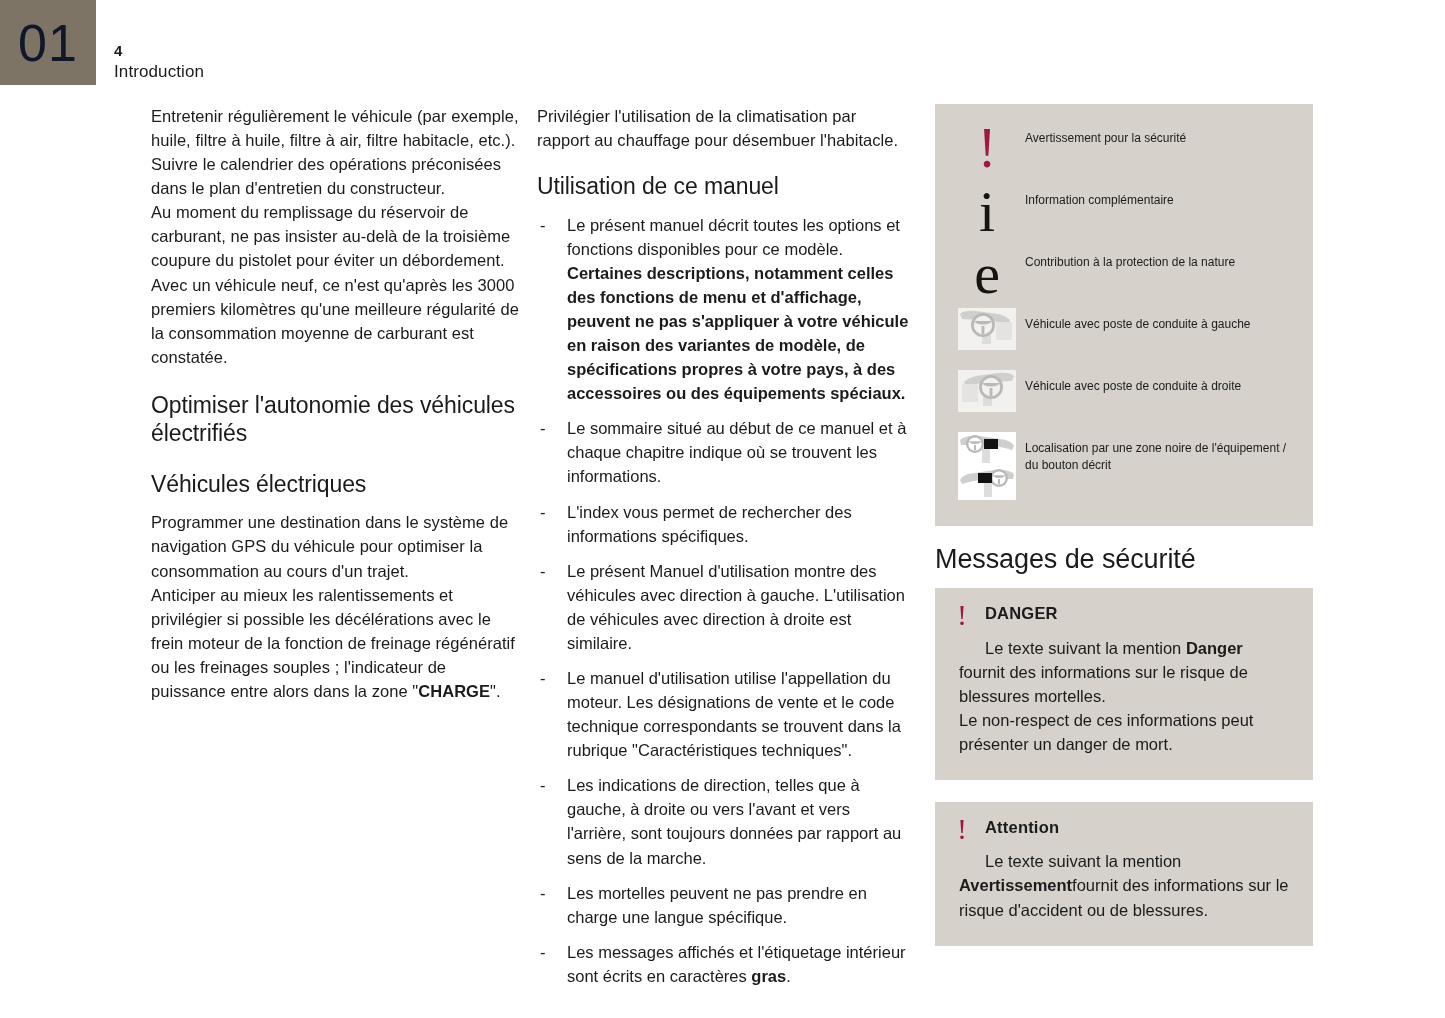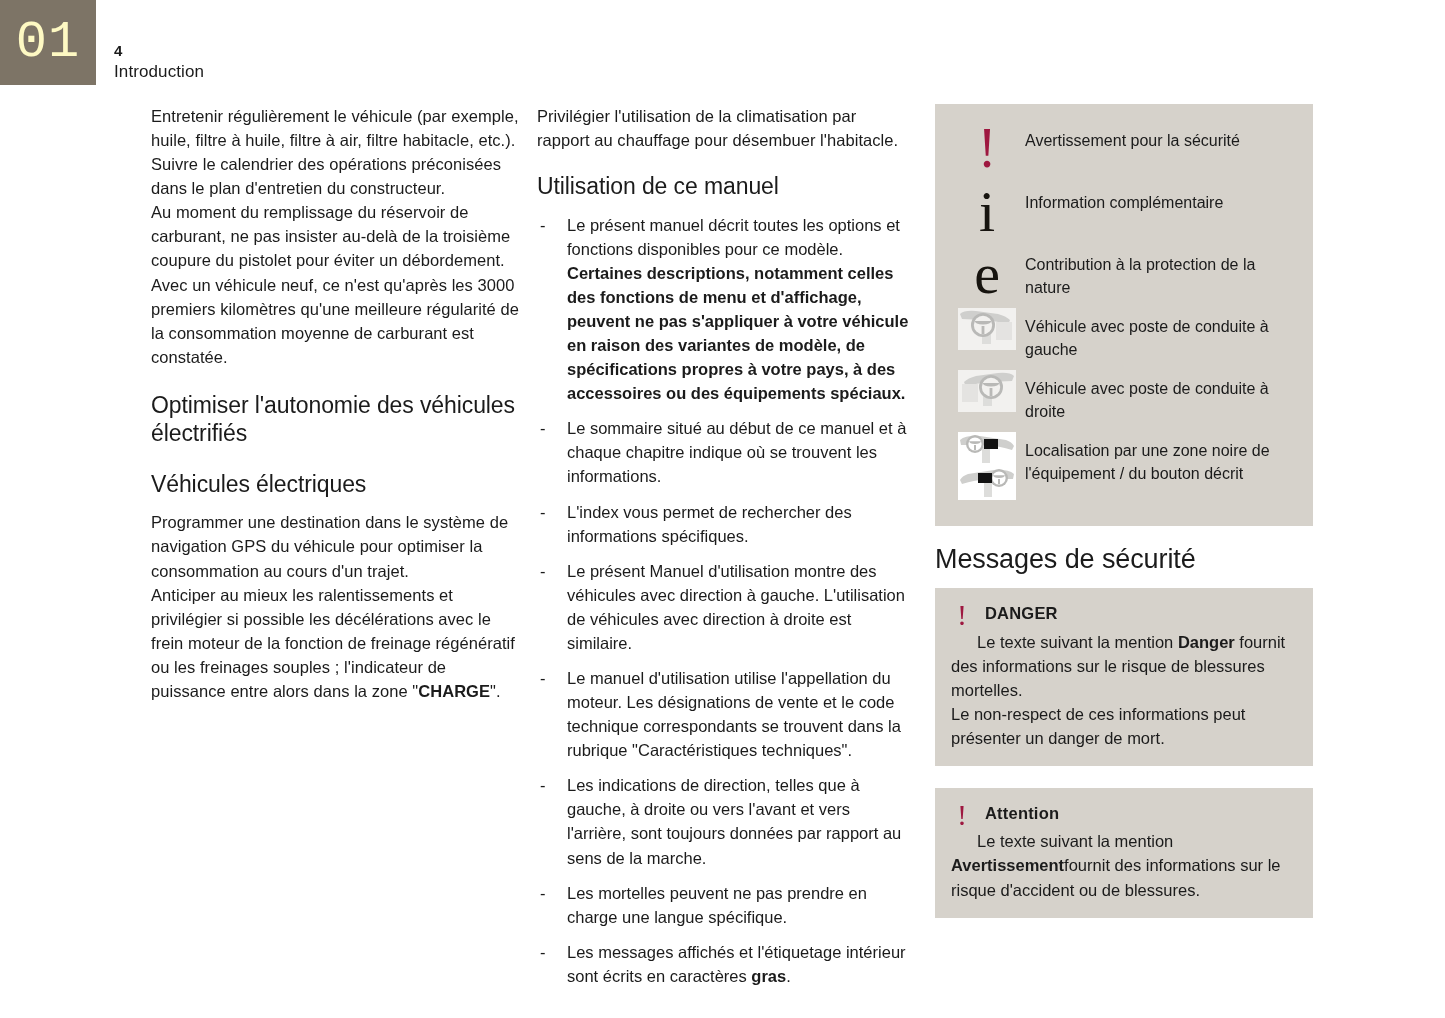--- a/index.html
+++ b/index.html
@@ -19,23 +19,23 @@
   .chapter-badge {
     position: absolute;
     left: 0; top: 0;
     width: 96px; height: 85px;
     background: #7d7466;
     display: flex;
     align-items: center;
     justify-content: center;
   }
   .chapter-badge-num {
-    font-family: Liberation Mono, monospace;
+    font-family: Liberation Sans, sans-serif;
     font-size: 52px;
-    color: #fef9c3;
+    color: #0f172a;
     line-height: 1;
     letter-spacing: 1px;
     text-align: center;
   }
   .header-meta {
     position: absolute;
     left: 114px; top: 41px;
   }
   .header-pagenum {
     font-size: 15px;
@@ -111,21 +111,21 @@
   }
   .legend-icon {
     width: 76px;
     flex: 0 0 76px;
     display: flex;
     align-items: flex-start;
     justify-content: center;
     padding-top: 2px;
   }
   .legend-label {
-    font-size: 16px;
+    font-size: 12px;
     line-height: 1.42;
     padding-top: 10px;
     flex: 1;
   }
 
   
   .glyph-bang {
     font-family: "Liberation Serif", serif;
     color: #9e1840;
     font-size: 56px;
@@ -174,21 +174,21 @@
   }
   .safety-head-label {
     font-size: 16.5px;
     font-weight: bold;
     padding-top: 2px;
     letter-spacing: 0.2px;
   }
   .safety-body {
     font-size: 16.5px;
     line-height: 1.46;
-    margin: 0;
+    margin: 8px;
   }
   .safety-body .indent { display: inline-block; width: 26px; }
 </style>
 </head>
 <body>
 
 <div class="chapter-badge">
   <span class="chapter-badge-num">01</span>
 </div>
 <div class="header-meta">

